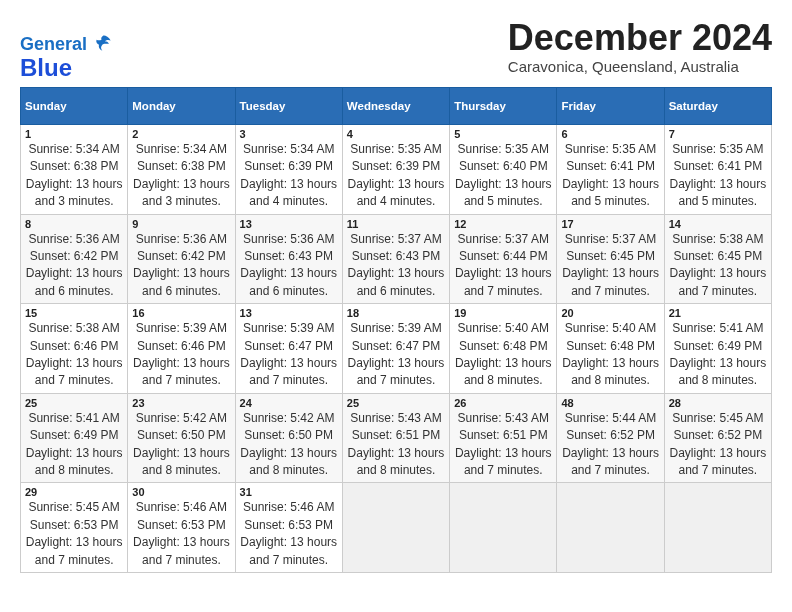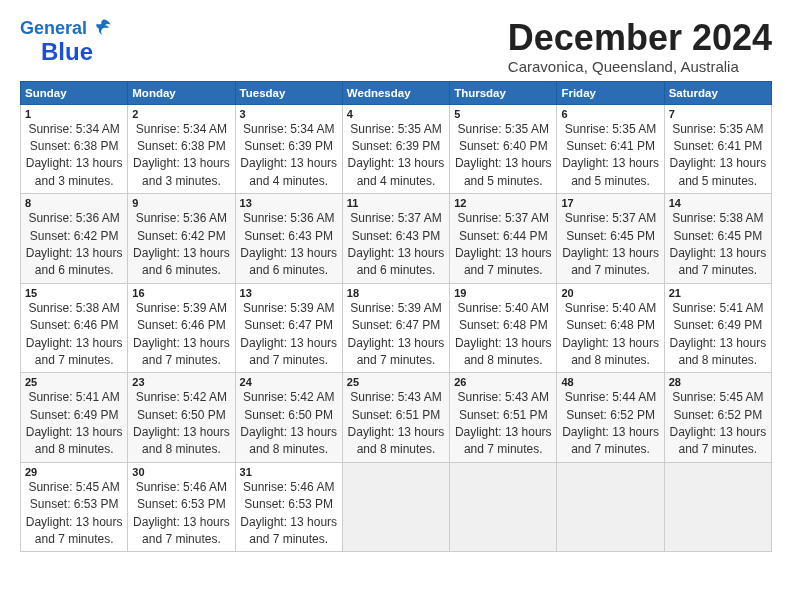--- a/index.html
+++ b/index.html
@@ -17,22 +17,21 @@
     }
     .header-row {
       display: flex;
       justify-content: space-between;
       align-items: flex-start;
       margin-bottom: 6px;
     }
     .logo {
       display: flex;
       align-items: center;
-      margin-top: 0;
-      text-align: center;
+      margin-top: 16px;
     }
     .logo-icon {
       width: 22px;
       height: 22px;
       margin-left: 2px;
       margin-top: -4px;
     }
     .title-block {
       text-align: left;
     }
@@ -49,21 +48,21 @@
     table {
       width: 100%;
       border-collapse: collapse;
       table-layout: fixed;
     }
     th {
       background-color: #2a6db5;
       color: #fff;
       font-size: 11.5px;
       font-weight: bold;
-      padding: 5px 4px;
+      padding: 12px 4px;
       text-align: left;
       border: 1px solid #1a5da0;
     }
     td {
       border: 1px solid #ccc;
       vertical-align: top;
       padding: 3px 4px;
       font-size: 8px;
       color: #333;
       height: 78px;

